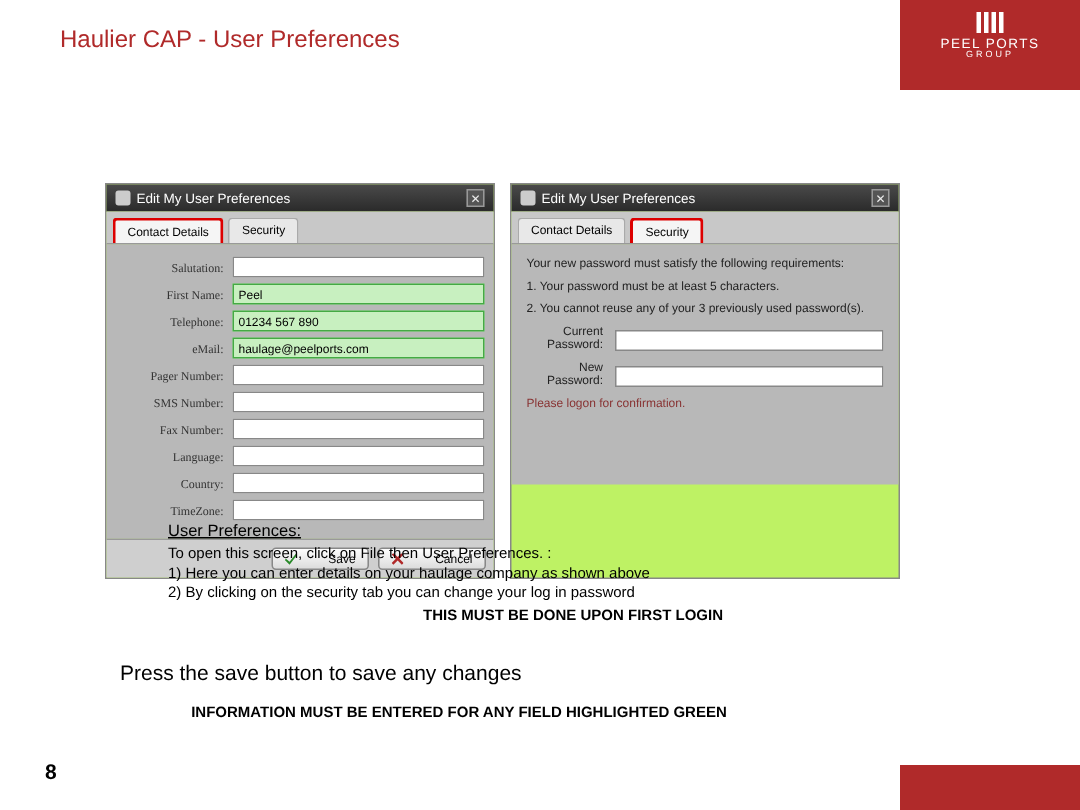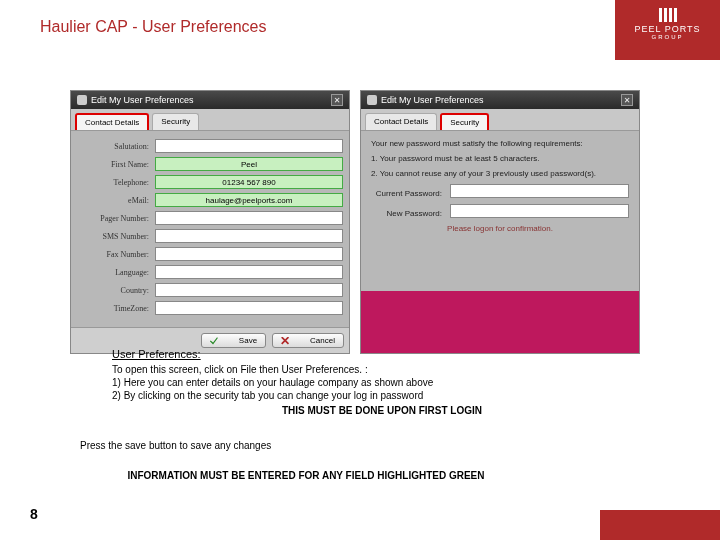--- a/index.html
+++ b/index.html
@@ -7,21 +7,21 @@
     width: 720px;
     height: 540px;
     background: #fff;
     font-family: Arial, sans-serif;
     position: relative;
     overflow: hidden;
   }
   .header {
     position: absolute;
     top: 0; right: 0;
-    width: 105px;
+    width: 120px;
     height: 60px;
     background: #b02a2a;
     color: #fff;
     text-align: center;
     padding-top: 8px;
     font-size: 9px;
     letter-spacing: 1px;
   }
   .header .bars { display: flex; justify-content: center; gap: 2px; margin-bottom: 2px; }
   .header .bars span { width: 3px; height: 14px; background: #fff; display: inline-block; }
@@ -32,24 +32,25 @@
     color: #b02a2a;
     font-weight: normal;
   }
   .screens {
     position: absolute;
     top: 90px; left: 70px;
     display: flex;
     gap: 10px;
   }
   .window {
-    width: 280px;
-    background: #be185d;
+    width: 260px;
+    background: #bef264;
     border: 1px solid #888;
     font-size: 8px;
+    margin-top: 32px;
   }
   .win-title {
     background: linear-gradient(#4a4a4a,#2a2a2a);
     color: #fff;
     padding: 3px 6px;
     display: flex;
     align-items: center;
     justify-content: space-between;
     font-size: 9px;
   }
@@ -94,21 +95,20 @@
     font-size: 8px;
     font-family: Liberation Serif, serif;
   }
   .row input {
     flex: 1;
     height: 14px;
     border: 1px solid #888;
     background: #fff;
     font-size: 8px;
     padding: 0 3px;
-    text-align: center;
   }
   .row input.green { background: #c8f0c0; border: 1px solid #4a4; }
   .btnbar {
     background: #cfcfcf;
     border-top: 1px solid #999;
     padding: 5px;
     display: flex;
     justify-content: flex-end;
     gap: 6px;
   }
@@ -140,21 +140,21 @@
     position: absolute;
     top: 348px; left: 100px;
     width: 540px;
     font-size: 10px;
     color: #000;
     margin-left: 12px;
   }
   .instructions h4 { font-size: 11px; text-decoration: underline; margin-bottom: 4px; font-weight: normal; }
   .instructions .line { margin-bottom: 2px; }
   .instructions .bold { font-weight: bold; text-align: center; margin-top: 4px; }
-  .press { position: absolute; top: 440px; left: 80px; font-size: 10px; }
+  .press { position: absolute; top: 440px; left: 80px; font-size: 14px; }
   .warn { position: absolute; top: 470px; left: 0; width: 612px; text-align: center; font-size: 10px; font-weight: bold; }
   .pagenum { position: absolute; bottom: 18px; left: 30px; font-size: 14px; font-weight: bold; }
   .footer-block { position: absolute; bottom: 0; right: 0; width: 120px; height: 30px; background: #b02a2a; }
 </style>
 </head>
 <body>
 
 <div class="header">
   <div class="bars">
       <span></span>
@@ -253,21 +253,21 @@
       <p>1. Your password must be at least 5 characters.</p>
       <p>2. You cannot reuse any of your 3 previously used password(s).</p>
       <div class="sec-row">
           <label>Current Password:</label>
           <input type="password" style="">
         </div>
       <div class="sec-row">
           <label>New Password:</label>
           <input type="password" style="">
         </div>
-      <p style="text-align:center;color:#833">Please logon for confirmation.</p>
+      <p style="color:#833">Please logon for confirmation.</p>
     </div>
   </div>
 
 </div>
 
 <div class="instructions">
   <h4>User Preferences:</h4>
   <div class="line">To open this screen, click on File then User Preferences. :</div>
   <div class="line">1)  Here you can enter details on your haulage company as shown above</div>
   <div class="line">2)  By clicking on the security tab you can change your log in password</div>

